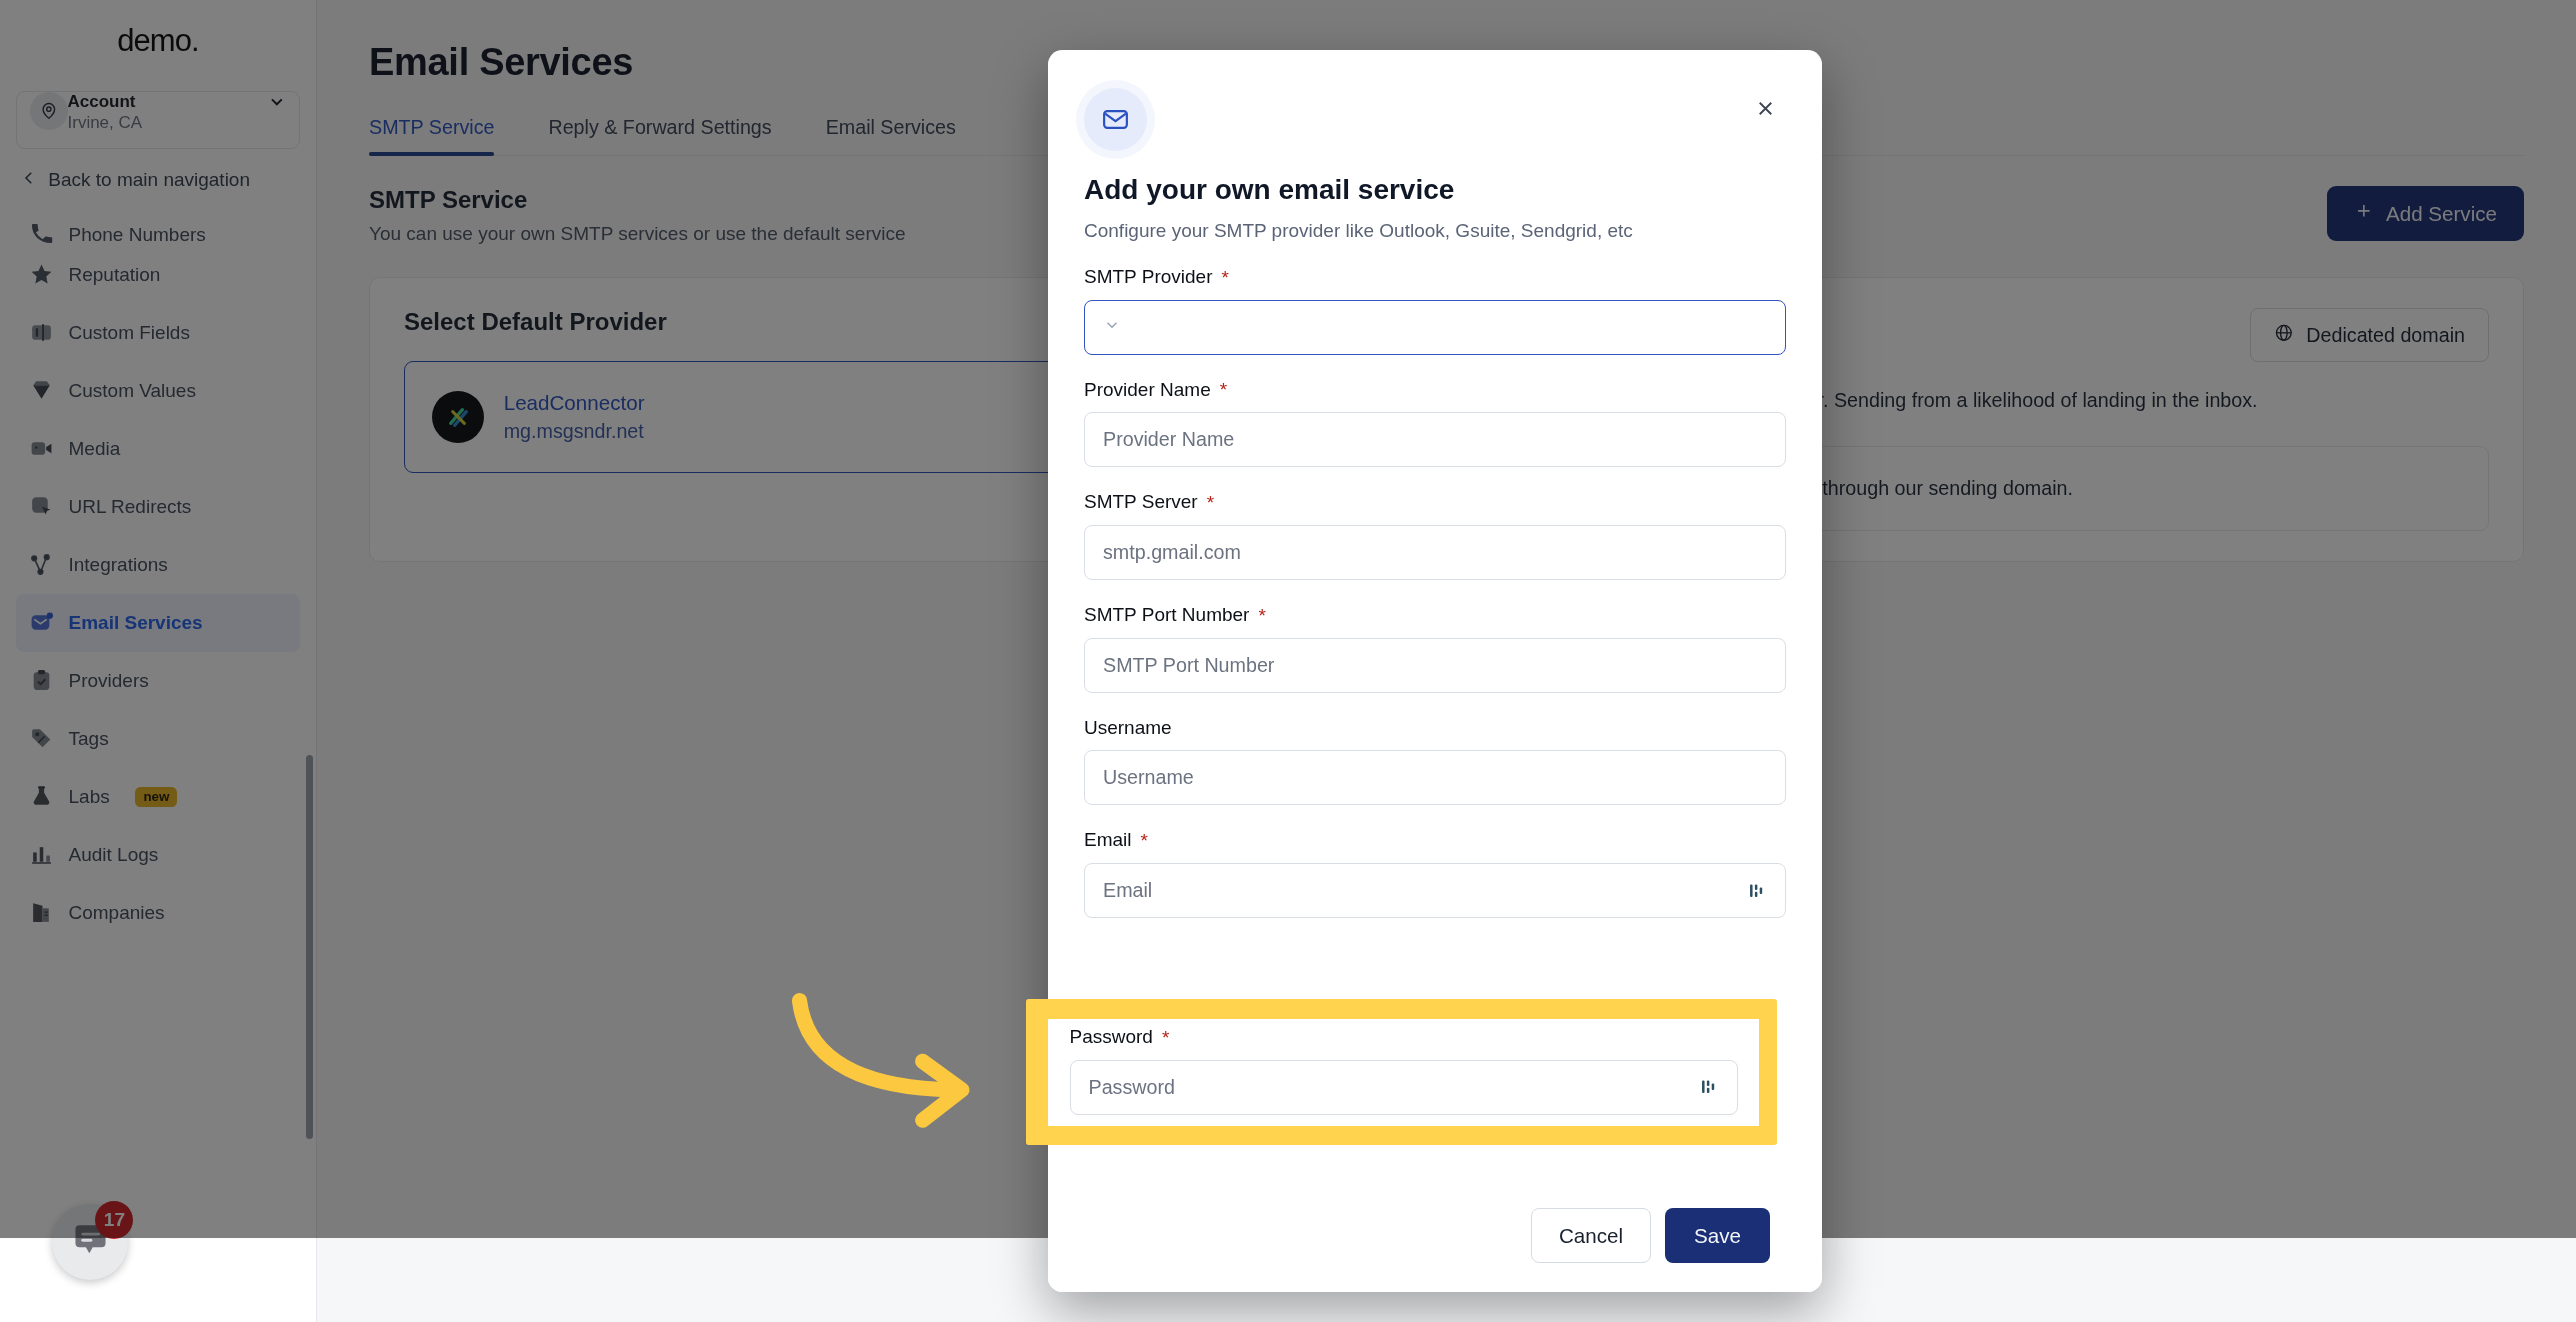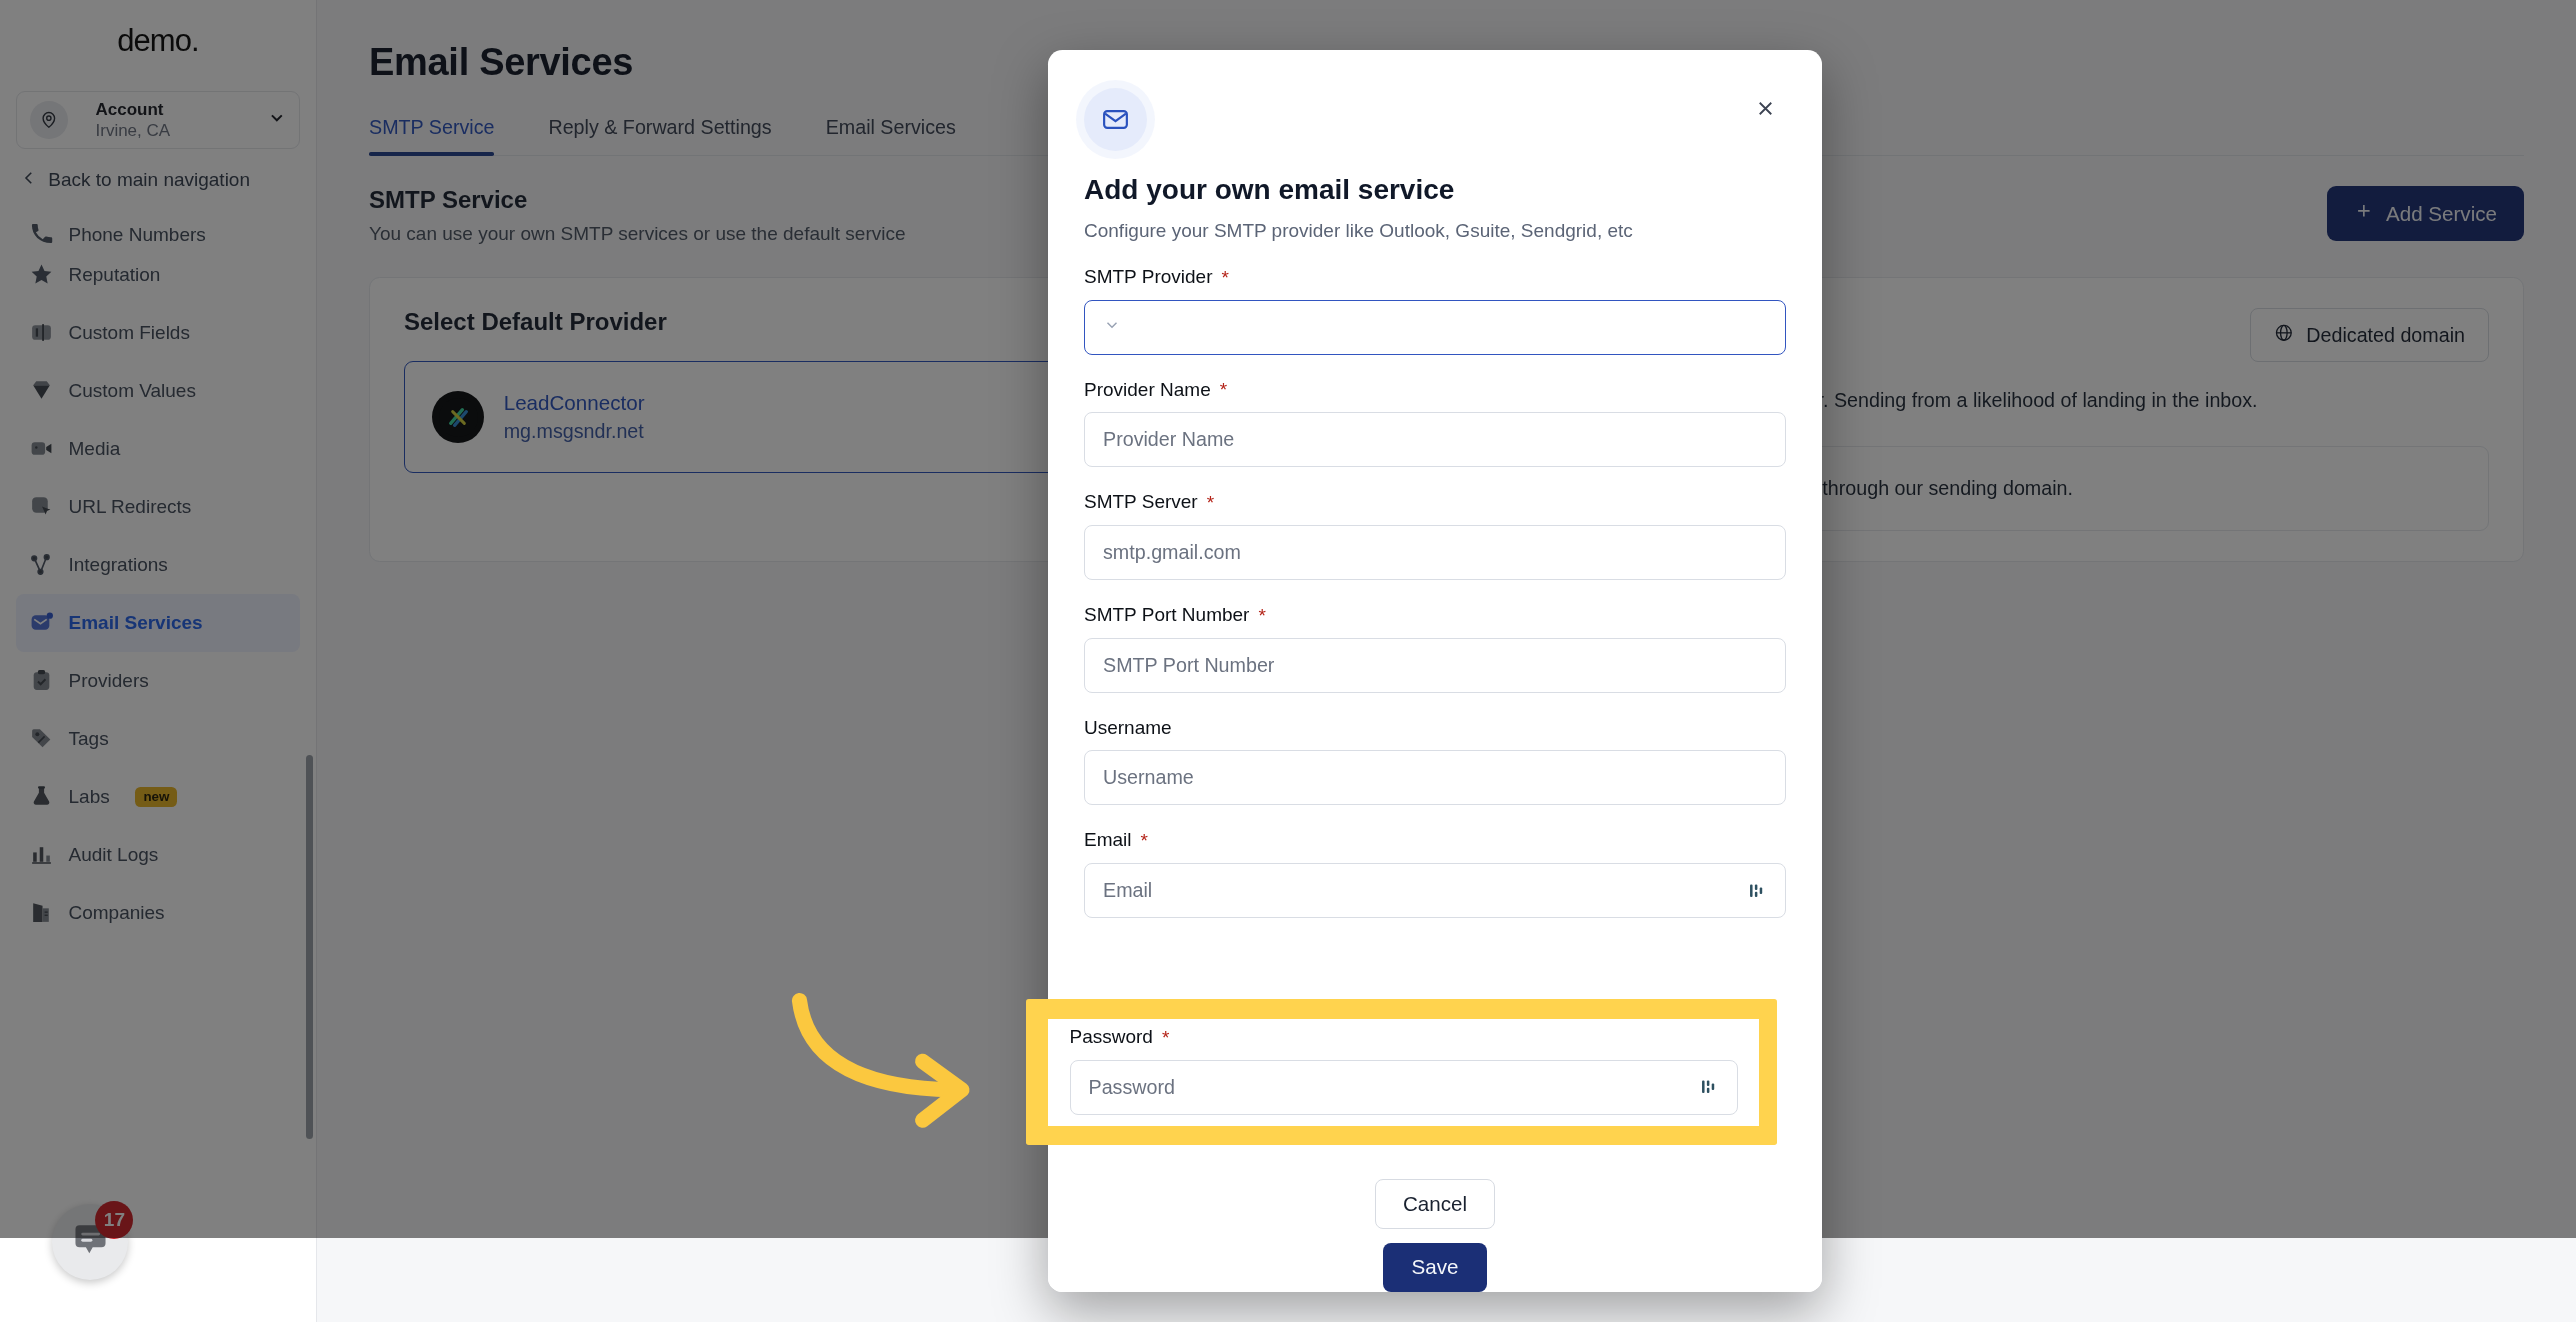--- a/index.html
+++ b/index.html
@@ -23,21 +23,21 @@
     flex: none;
     padding: 0 16px;
   }
   .brand {
     height: 82px; display: flex; align-items: center; justify-content: center;
     font-size: 31px; letter-spacing: -0.9px; color: #0b0b0b; font-weight: 400;
   }
   .account-box {
     margin: 9px 0 0 0;
     border: 0.9px solid #e3e5e9; border-radius: 9px;
-    height: 58px; display: flex; align-items: center; padding: 0 12.5px; gap: 28px;
+    height: 58px; display: flex; align-items: flex-start; padding: 0 12.5px; gap: 0;
   }
   .avatar-circle {
     width: 38px; height: 38px; border-radius: 50%; background: #e8eaee;
     display: flex; align-items: center; justify-content: center; flex: none;
   }
   .acct-text { flex: 1; line-height: 1.15; }
   .acct-name { font-size: 17px; font-weight: 700; color: #1c1f26; }
   .acct-sub { font-size: 17px; color: #6b7280; margin-top: 1.8px; }
   .chev { color: #1c1f26; font-size: 16px; }
 
@@ -201,21 +201,21 @@
   .hl-inner {
     position: absolute; left: 1048px; top: 1019px;
     width: 711px; height: 107px;
     background: #ffffff; z-index: 31;
     padding: 0 21.5px;
   }
   .hl-inner .field-label { padding-top: 5.4px; }
 
   .modal-footer {
     height: 113px; display: flex; align-items: center; justify-content: flex-end;
-    gap: 14px; padding: 0 52px; background: #fff; flex-direction: column;
+    gap: 14px; padding: 0 52px; background: #fff;
   }
   .btn-cancel {
     border: 0.9px solid #d7dbe2; background: #fff; border-radius: 8px;
     height: 55px; padding: 0 27px; font-size: 20.6px; color: #1a2230; cursor: pointer;
     font-family: "Liberation Sans", sans-serif;
   }
   .btn-save {
     border: none; background: #1b2f76; color: #f4f6fa; border-radius: 8px;
     height: 55px; padding: 0 29px; font-size: 20.6px; cursor: pointer;
     font-family: "Liberation Sans", sans-serif;

